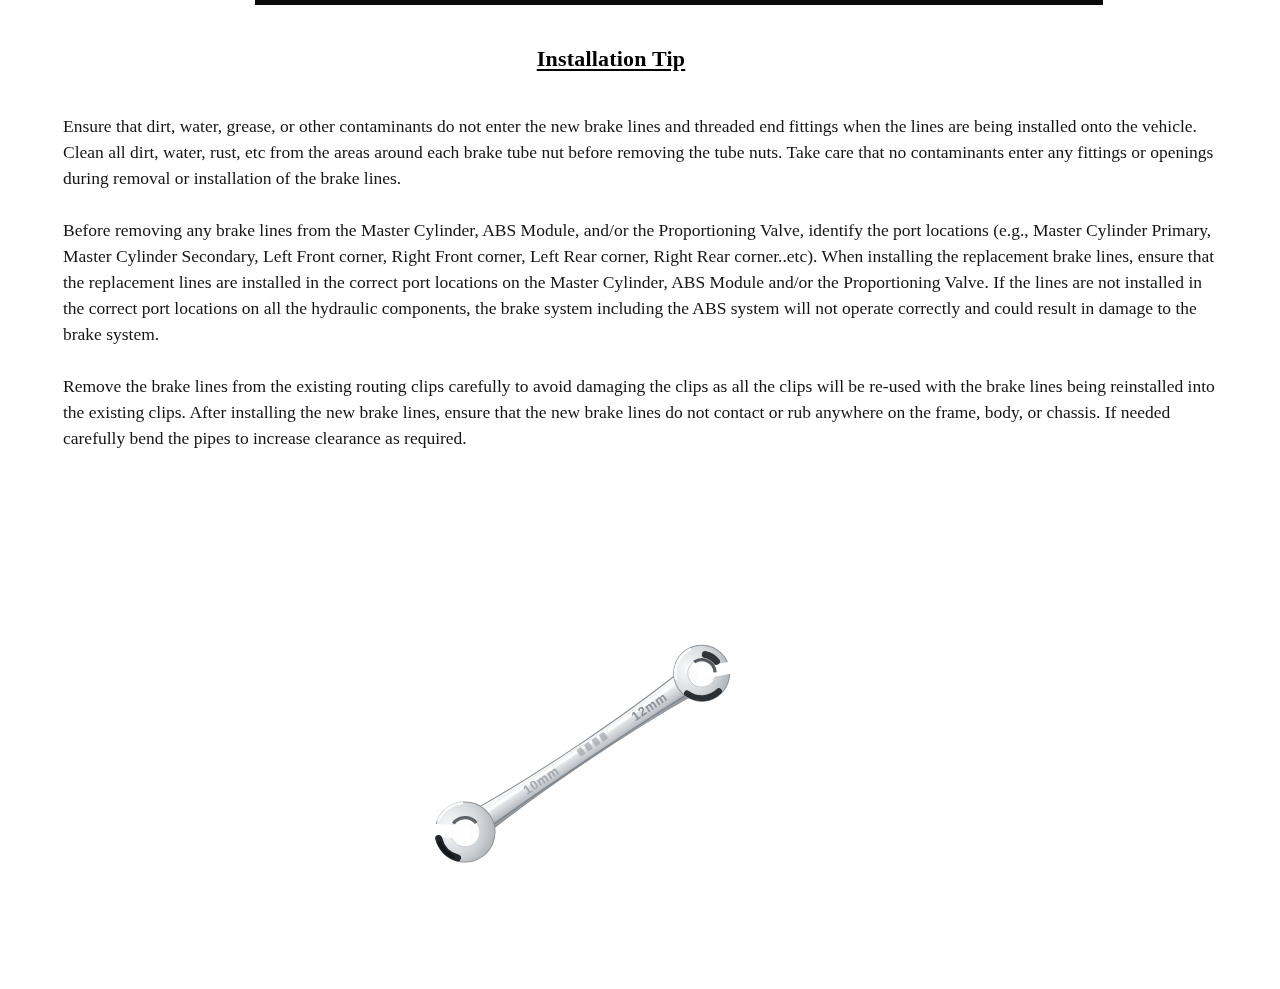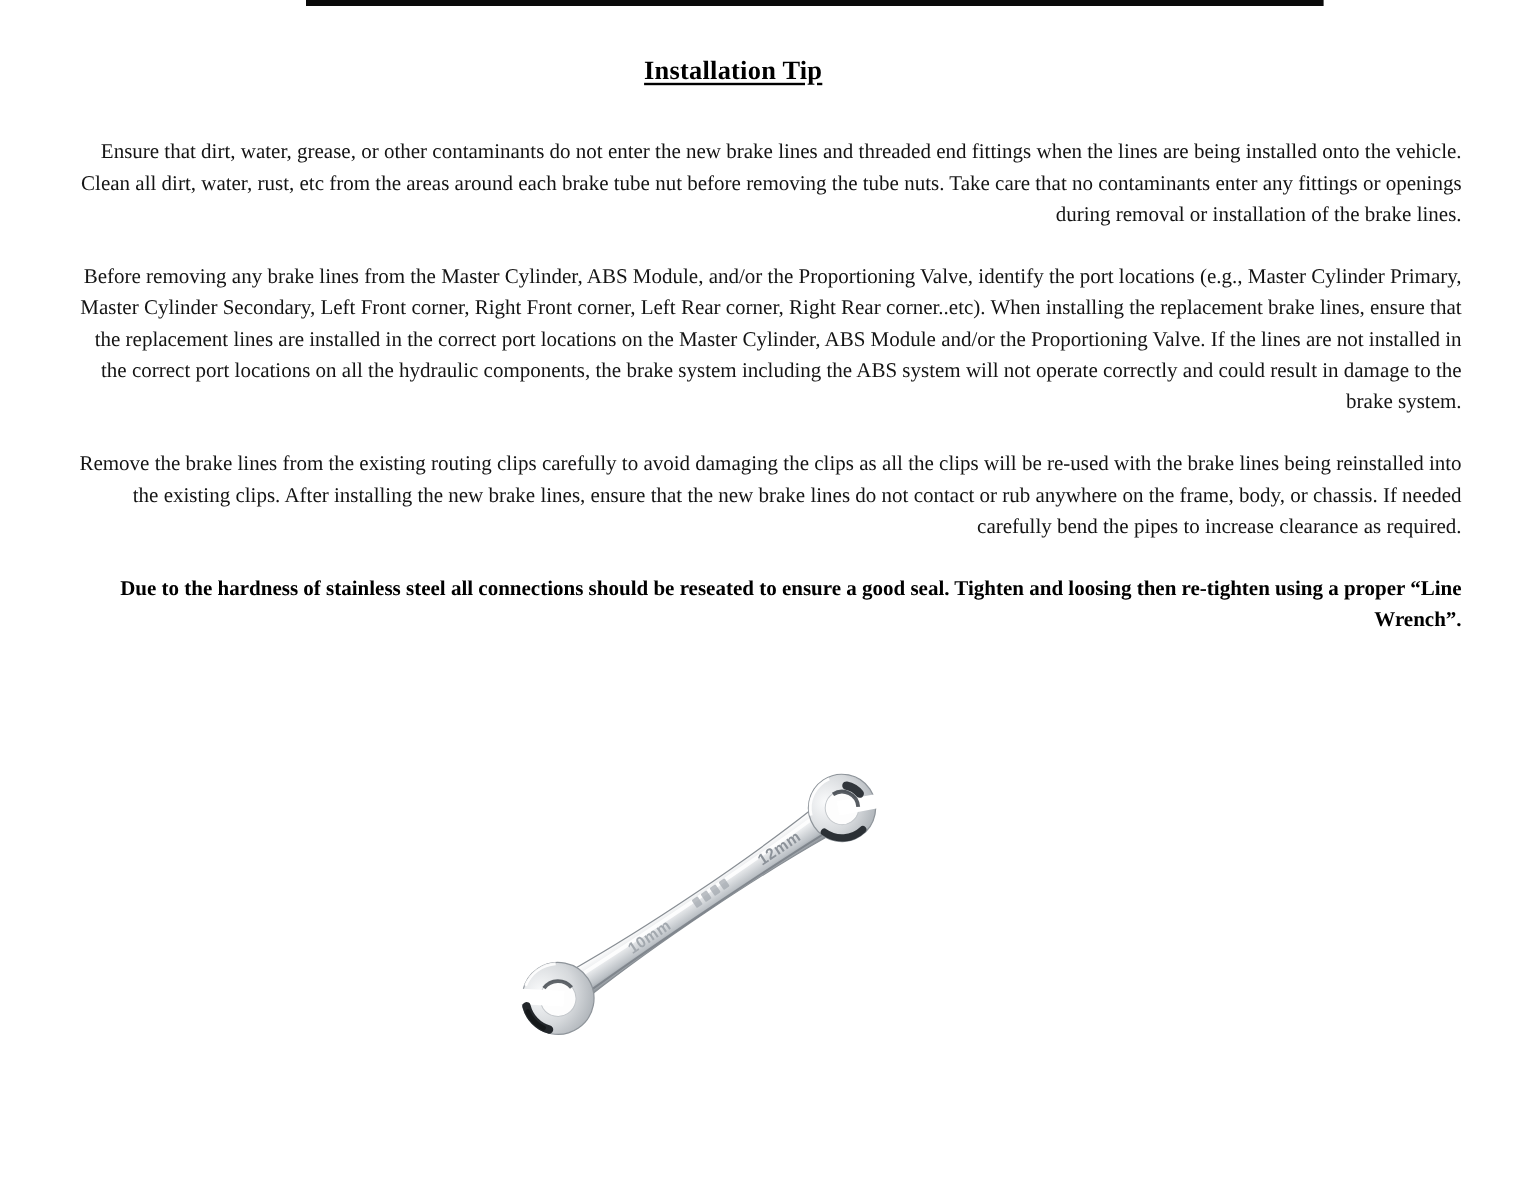--- a/index.html
+++ b/index.html
@@ -35,21 +35,21 @@
     letter-spacing: 0.2px;
   }
   .content {
     margin-left: 63px;
     width: 1155px;
     font-size: 17.5px;
     line-height: 26px;
     text-align: left;
     color: #141414;
   }
-  .content p { margin: 26px 0 0 0; text-align: right; }
+  .content p { margin: 26px 0 0 0; }
   .content p.first { margin-top: 41px; }
   .content p.bold-note { font-weight: bold; color: #000000; }
   .wrench-figure {
     position: absolute;
     left: 420px;
     top: 622px;
     width: 360px;
     height: 280px;
   }
   .wrench-figure svg { display: block; width: 100%; height: 100%; }
@@ -68,21 +68,20 @@
   <div class="topbar"></div>
 
   <div class="title-wrap">
     <span class="doc-title">Installation Tip</span>
   </div>
 
   <div class="content">
     <p class="first">Ensure that dirt, water, grease, or other contaminants do not enter the new brake lines and threaded end fittings when the lines are being installed onto the vehicle. Clean all dirt, water, rust, etc from the areas around each brake tube nut before removing the tube nuts. Take care that no contaminants enter any fittings or openings during removal or installation of the brake lines.</p>
     <p>Before removing any brake lines from the Master Cylinder, ABS Module, and/or the Proportioning Valve, identify the port locations (e.g., Master Cylinder Primary, Master Cylinder Secondary, Left Front corner, Right Front corner, Left Rear corner, Right Rear corner..etc). When installing the replacement brake lines, ensure that the replacement lines are installed in the correct port locations on the Master Cylinder, ABS Module and/or the Proportioning Valve. If the lines are not installed in the correct port locations on all the hydraulic components, the brake system including the ABS system will not operate correctly and could result in damage to the brake system.</p>
     <p>Remove the brake lines from the existing routing clips carefully to avoid damaging the clips as all the clips will be re-used with the brake lines being reinstalled into the existing clips. After installing the new brake lines, ensure that the new brake lines do not contact or rub anywhere on the frame, body, or chassis. If needed carefully bend the pipes to increase clearance as required.</p>
-    <p class="bold-note">Due to the hardness of stainless steel all connections should be reseated to ensure a good seal. Tighten and loosing then re-tighten using a proper “Line Wrench”.</p>
   </div>
 
   <div class="wrench-figure">
     <svg viewBox="0 0 360 280" xmlns="http://www.w3.org/2000/svg">
       <defs>
         <radialGradient id="ring" cx="35%" cy="30%" r="85%">
           <stop offset="0%" stop-color="#fafbfc"></stop>
           <stop offset="55%" stop-color="#d6d9dc"></stop>
           <stop offset="100%" stop-color="#a3a9af"></stop>
         </radialGradient>

